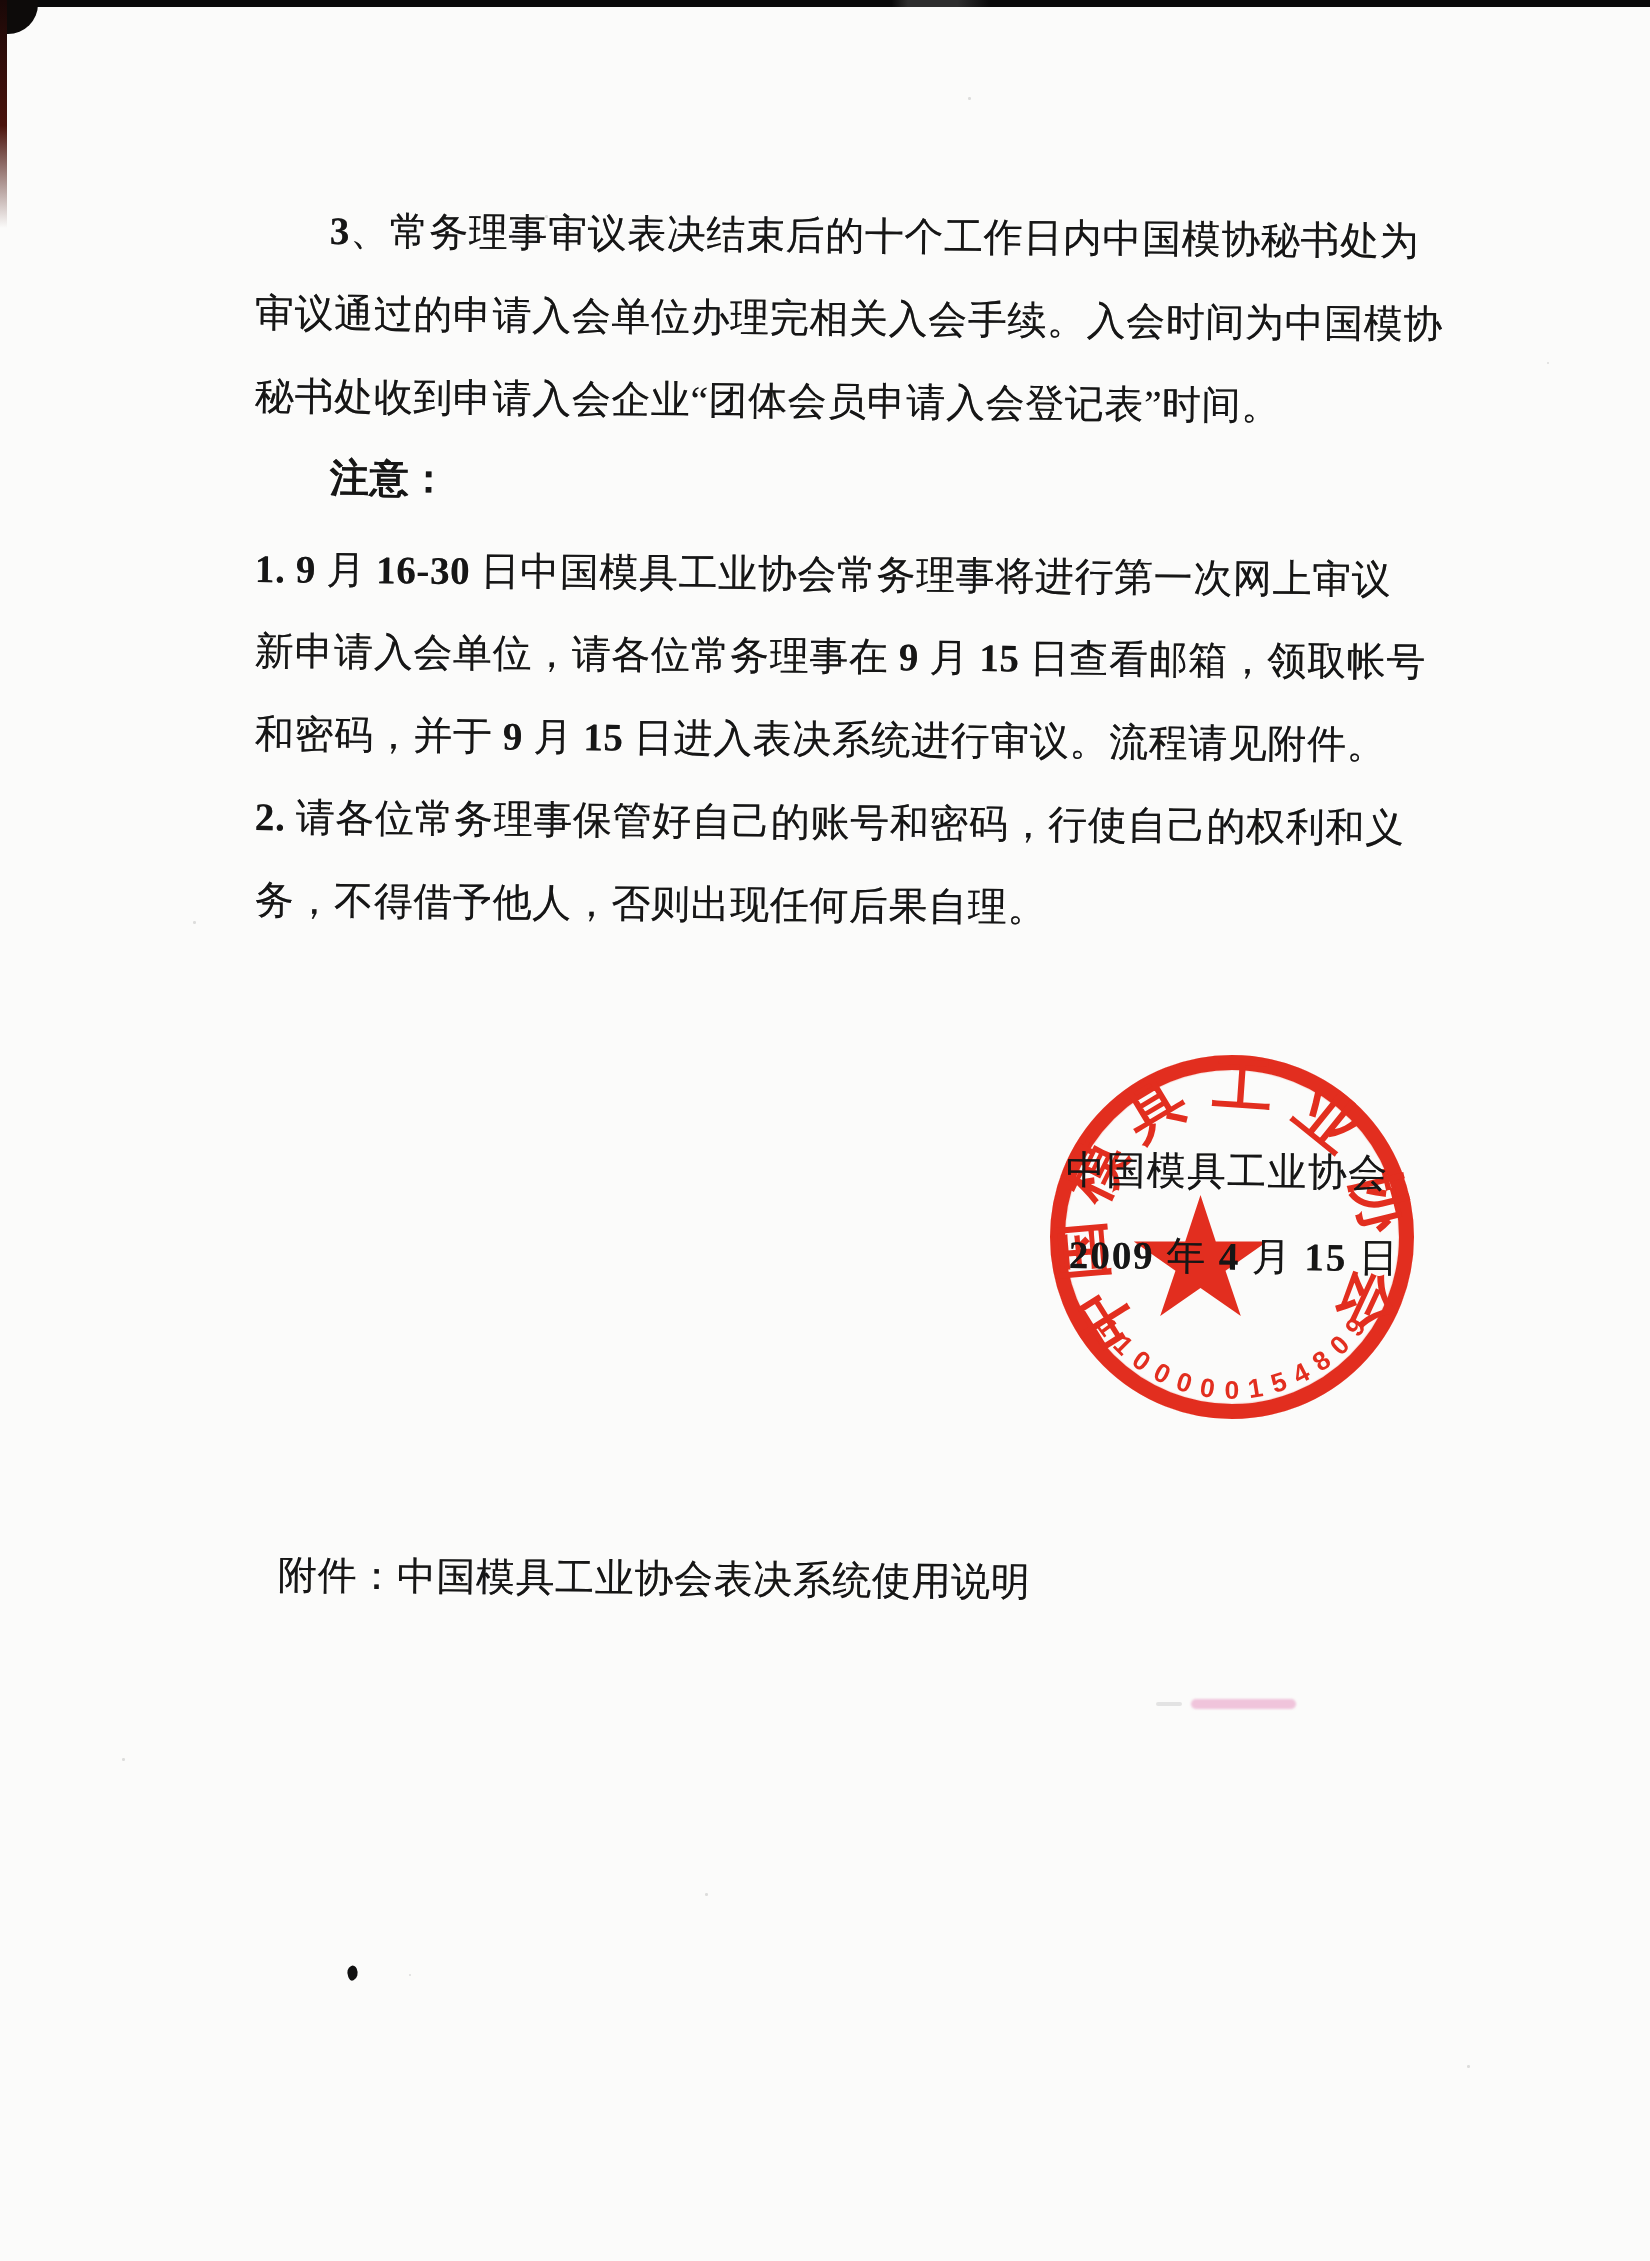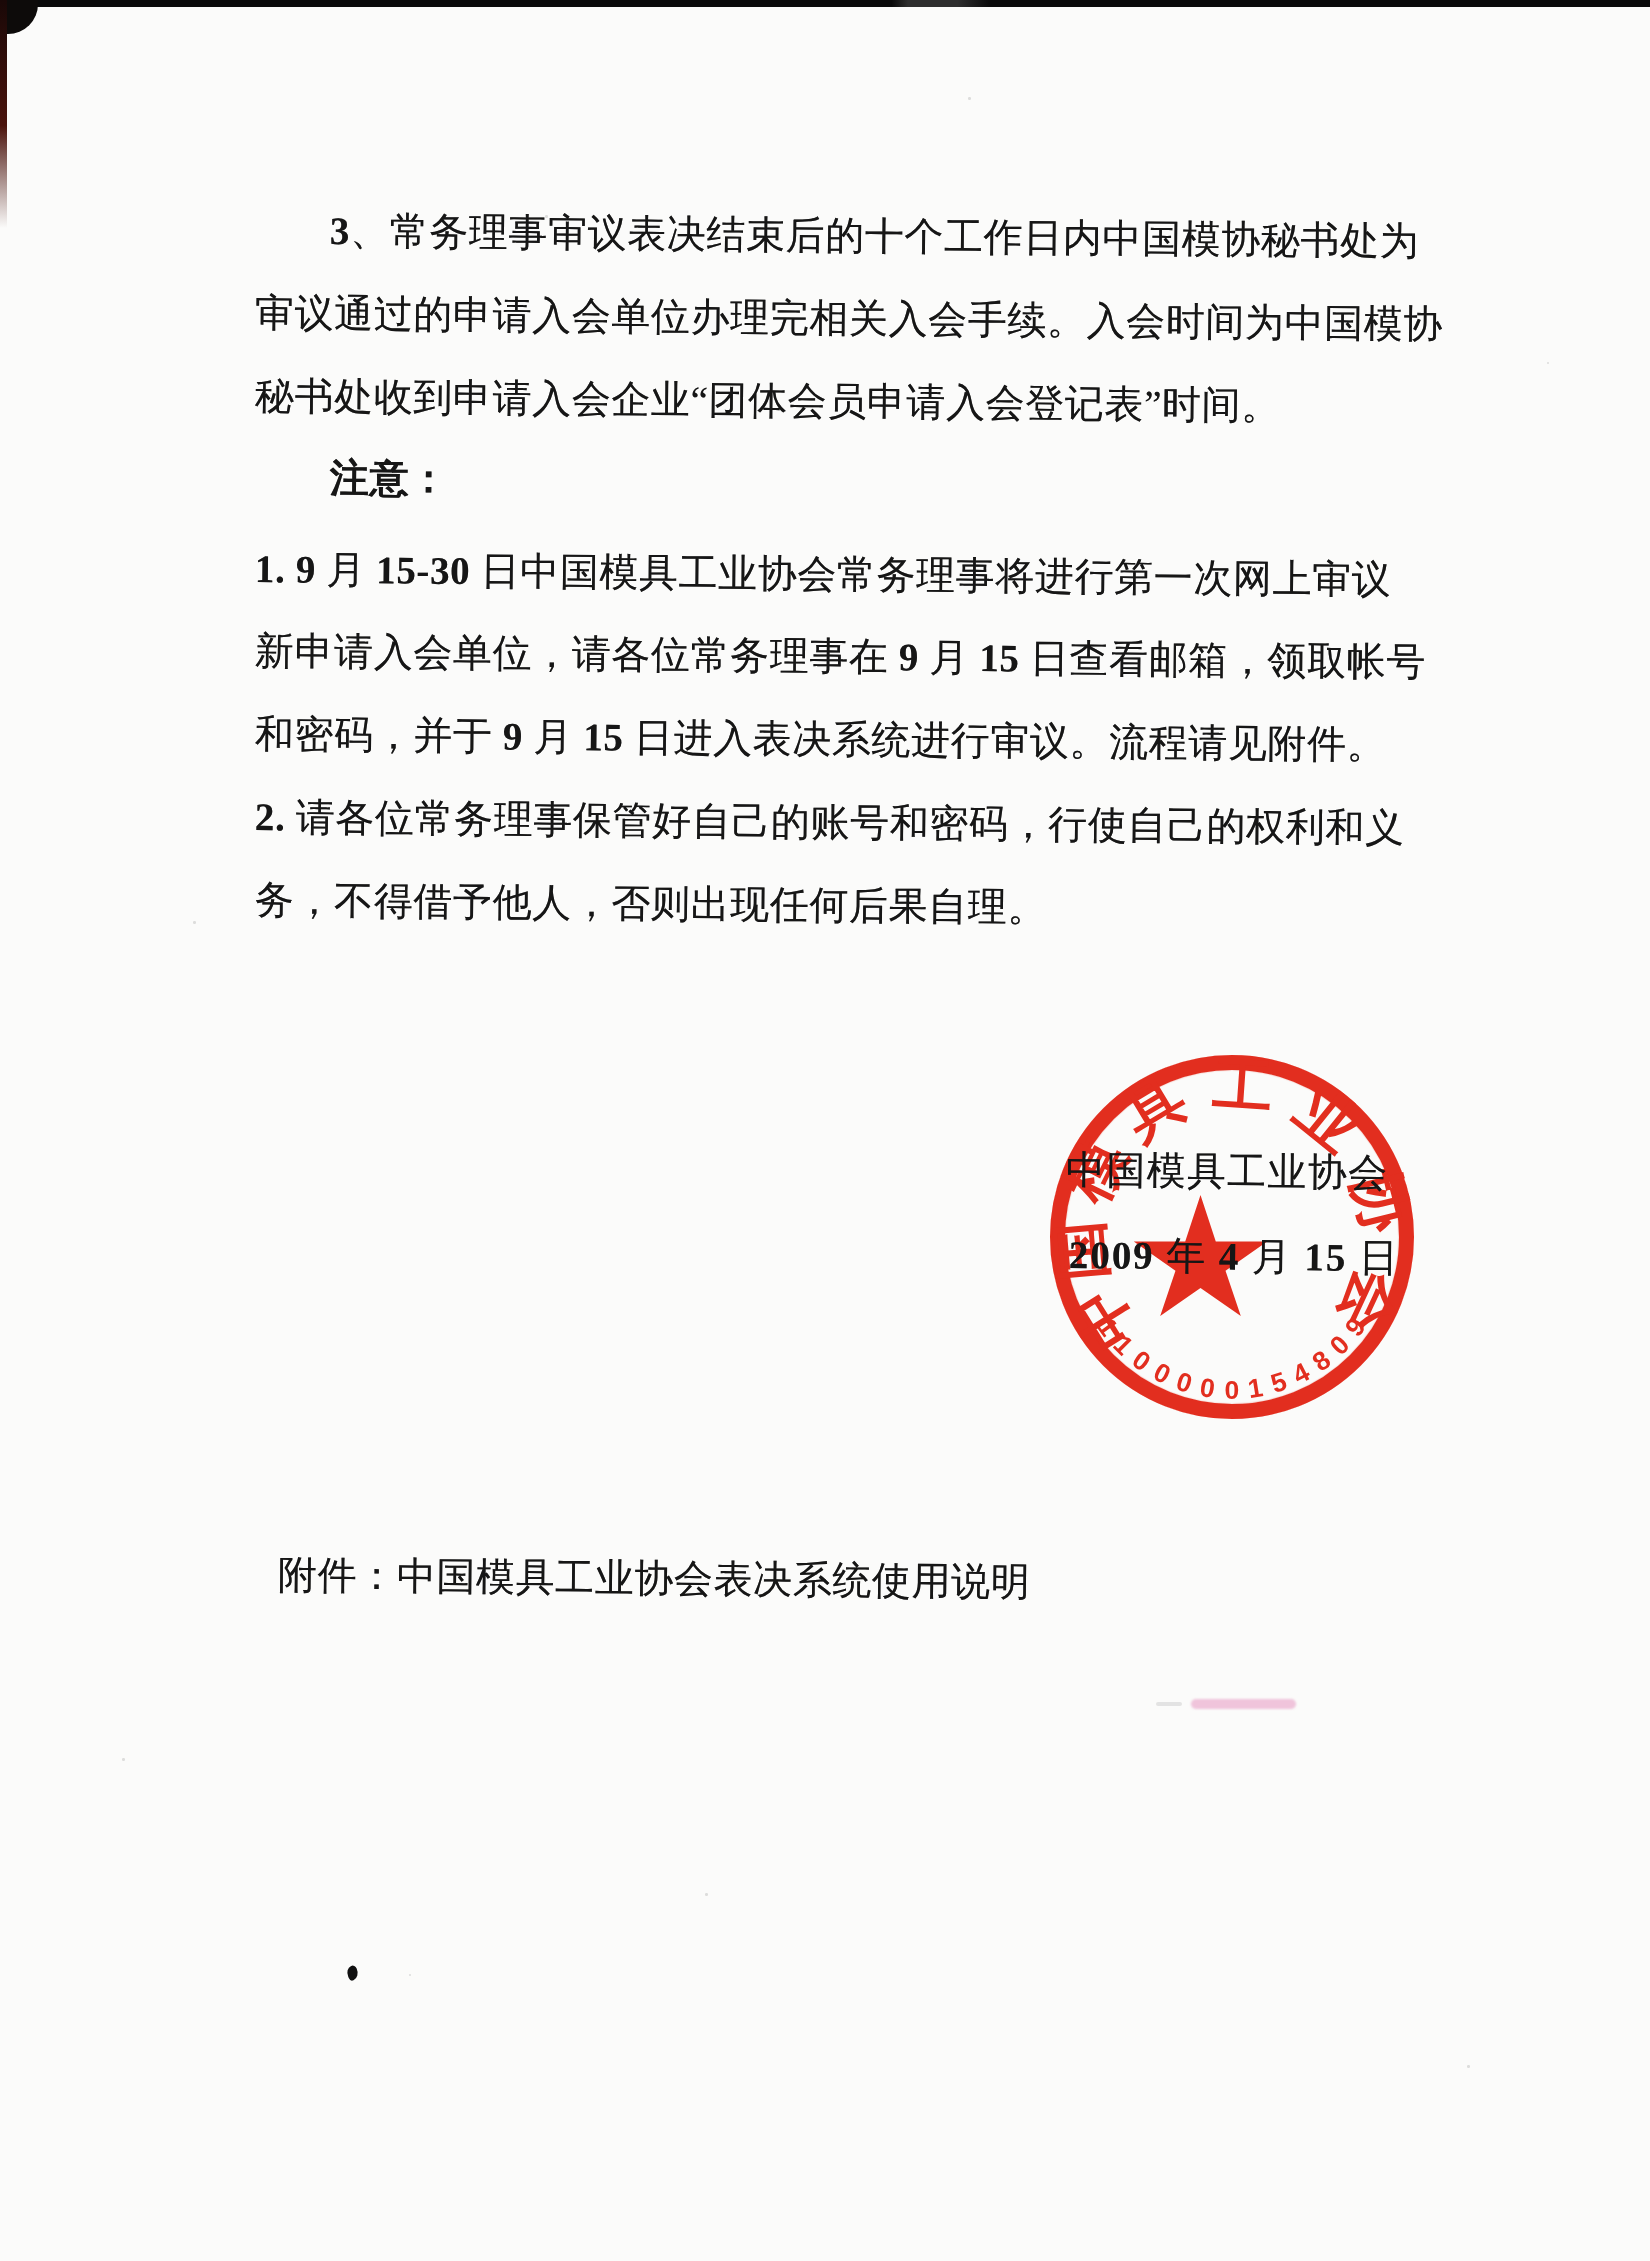--- a/index.html
+++ b/index.html
@@ -61,21 +61,21 @@
   <div class="speck" style="left:193px;top:921px;width:2.6px;height:2.6px;"></div>
   <div class="speck" style="left:705px;top:1893px;width:2.6px;height:2.6px;"></div>
   <div class="speck" style="left:409px;top:1974px;width:1.9px;height:1.9px;"></div>
   <div class="speck" style="left:1467px;top:2065px;width:2.6px;height:2.6px;"></div>
   <div class="speck" style="left:122px;top:1758px;width:2.6px;height:2.6px;"></div>
 
   <div class="tline" style="left:330px;top:210px;"><span class="b">3</span><span>、常务理事审议表决结束后的十个工作日内中国模协秘书处为</span></div>
   <div class="tline" style="left:255px;top:292px;"><span>审议通过的申请入会单位办理完相关入会手续。入会时间为中国模协</span></div>
   <div class="tline" style="left:255px;top:375px;"><span>秘书处收到申请入会企业“团体会员申请入会登记表”时间。</span></div>
   <div class="tline" style="left:330px;top:457px;"><span class="b">注意：</span></div>
-  <div class="tline" style="left:255px;top:548px;"><span class="b">1.</span><span>  </span><span class="b">9</span><span> 月 </span><span class="b">15-30</span><span> 日中国模具工业协会常务理事将进行第一次网上审议</span></div>
+  <div class="tline" style="left:255px;top:548px;"><span class="b">1.</span><span>  </span><span class="b">9</span><span> 月 </span><span class="b">16-30</span><span> 日中国模具工业协会常务理事将进行第一次网上审议</span></div>
   <div class="tline" style="left:255px;top:630px;"><span>新申请入会单位，请各位常务理事在 </span><span class="b">9</span><span> 月 </span><span class="b">15</span><span> 日查看邮箱，领取帐号</span></div>
   <div class="tline" style="left:255px;top:713px;"><span>和密码，并于 </span><span class="b">9</span><span> 月 </span><span class="b">15</span><span> 日进入表决系统进行审议。流程请见附件。</span></div>
   <div class="tline" style="left:255px;top:796px;"><span class="b">2.</span><span> 请各位常务理事保管好自己的账号和密码，行使自己的权利和义</span></div>
   <div class="tline" style="left:255px;top:879px;"><span>务，不得借予他人，否则出现任何后果自理。</span></div>
 
   <div class="seal" id="seal">
     <div class="seal-ring"></div>
     <div class="seal-star"></div>
   <span class="seal-char" style="--a: -122deg;">中</span>
       <span class="seal-char" style="--a: -95deg;">国</span>

